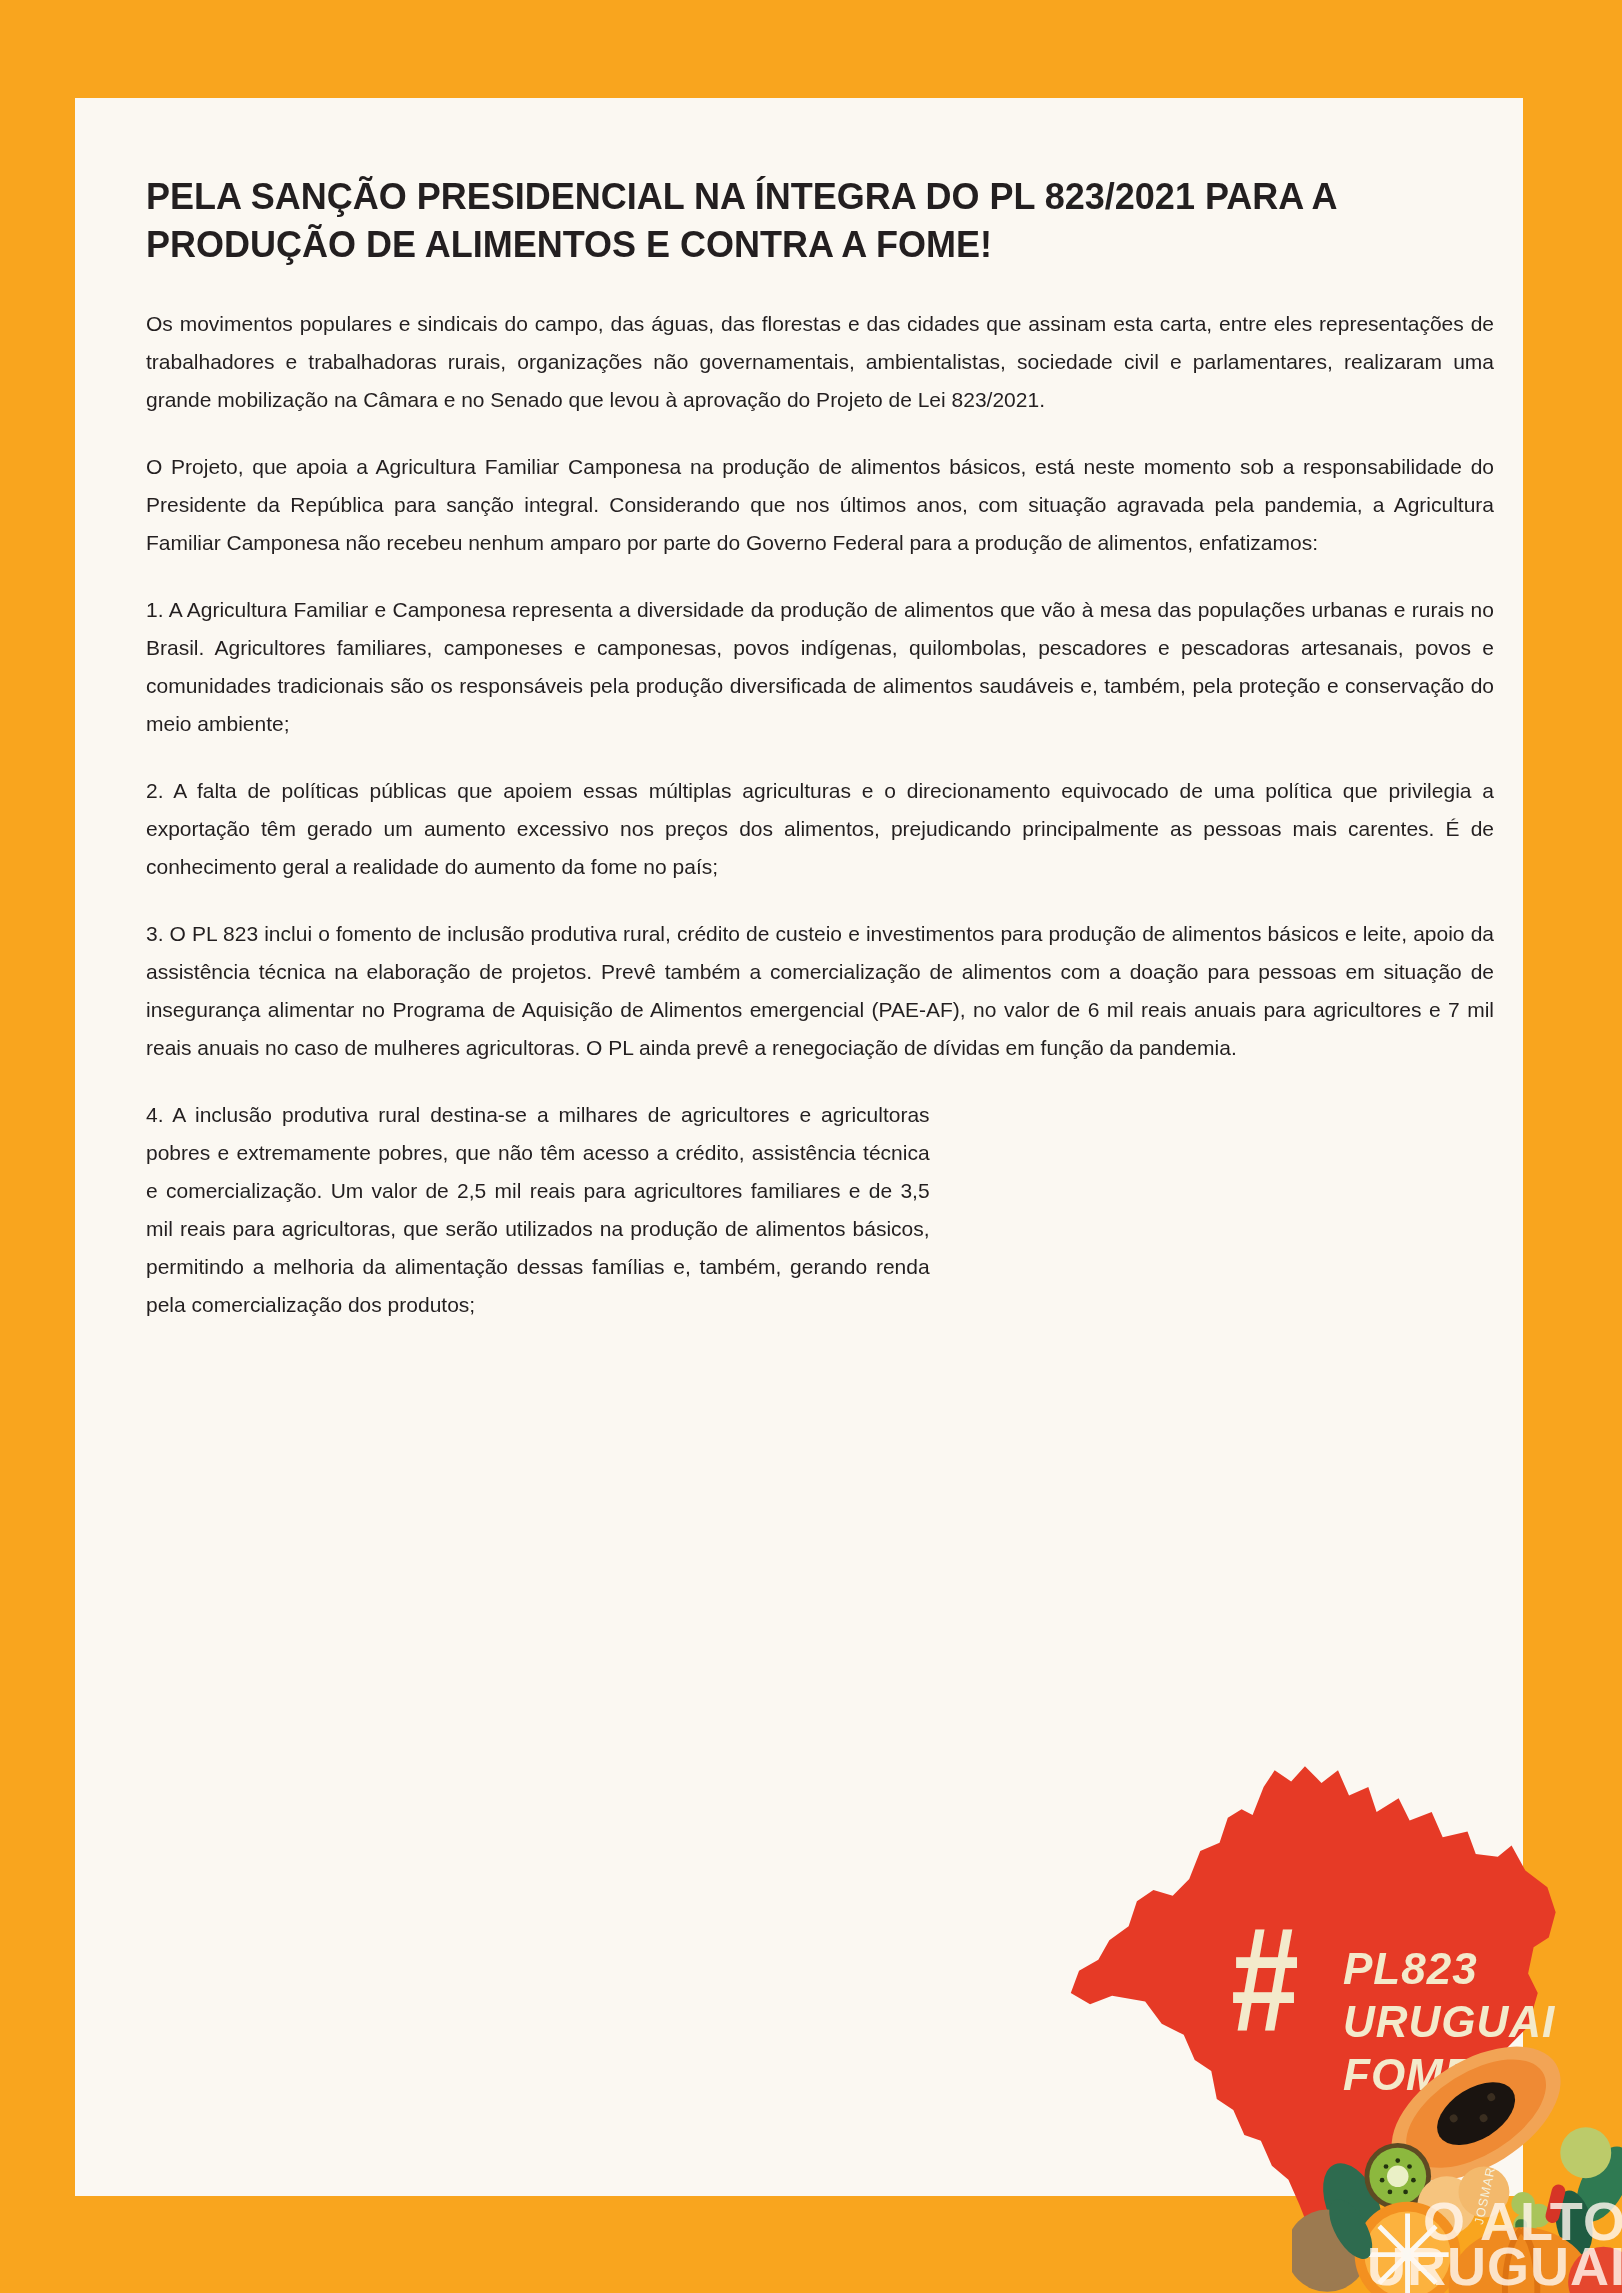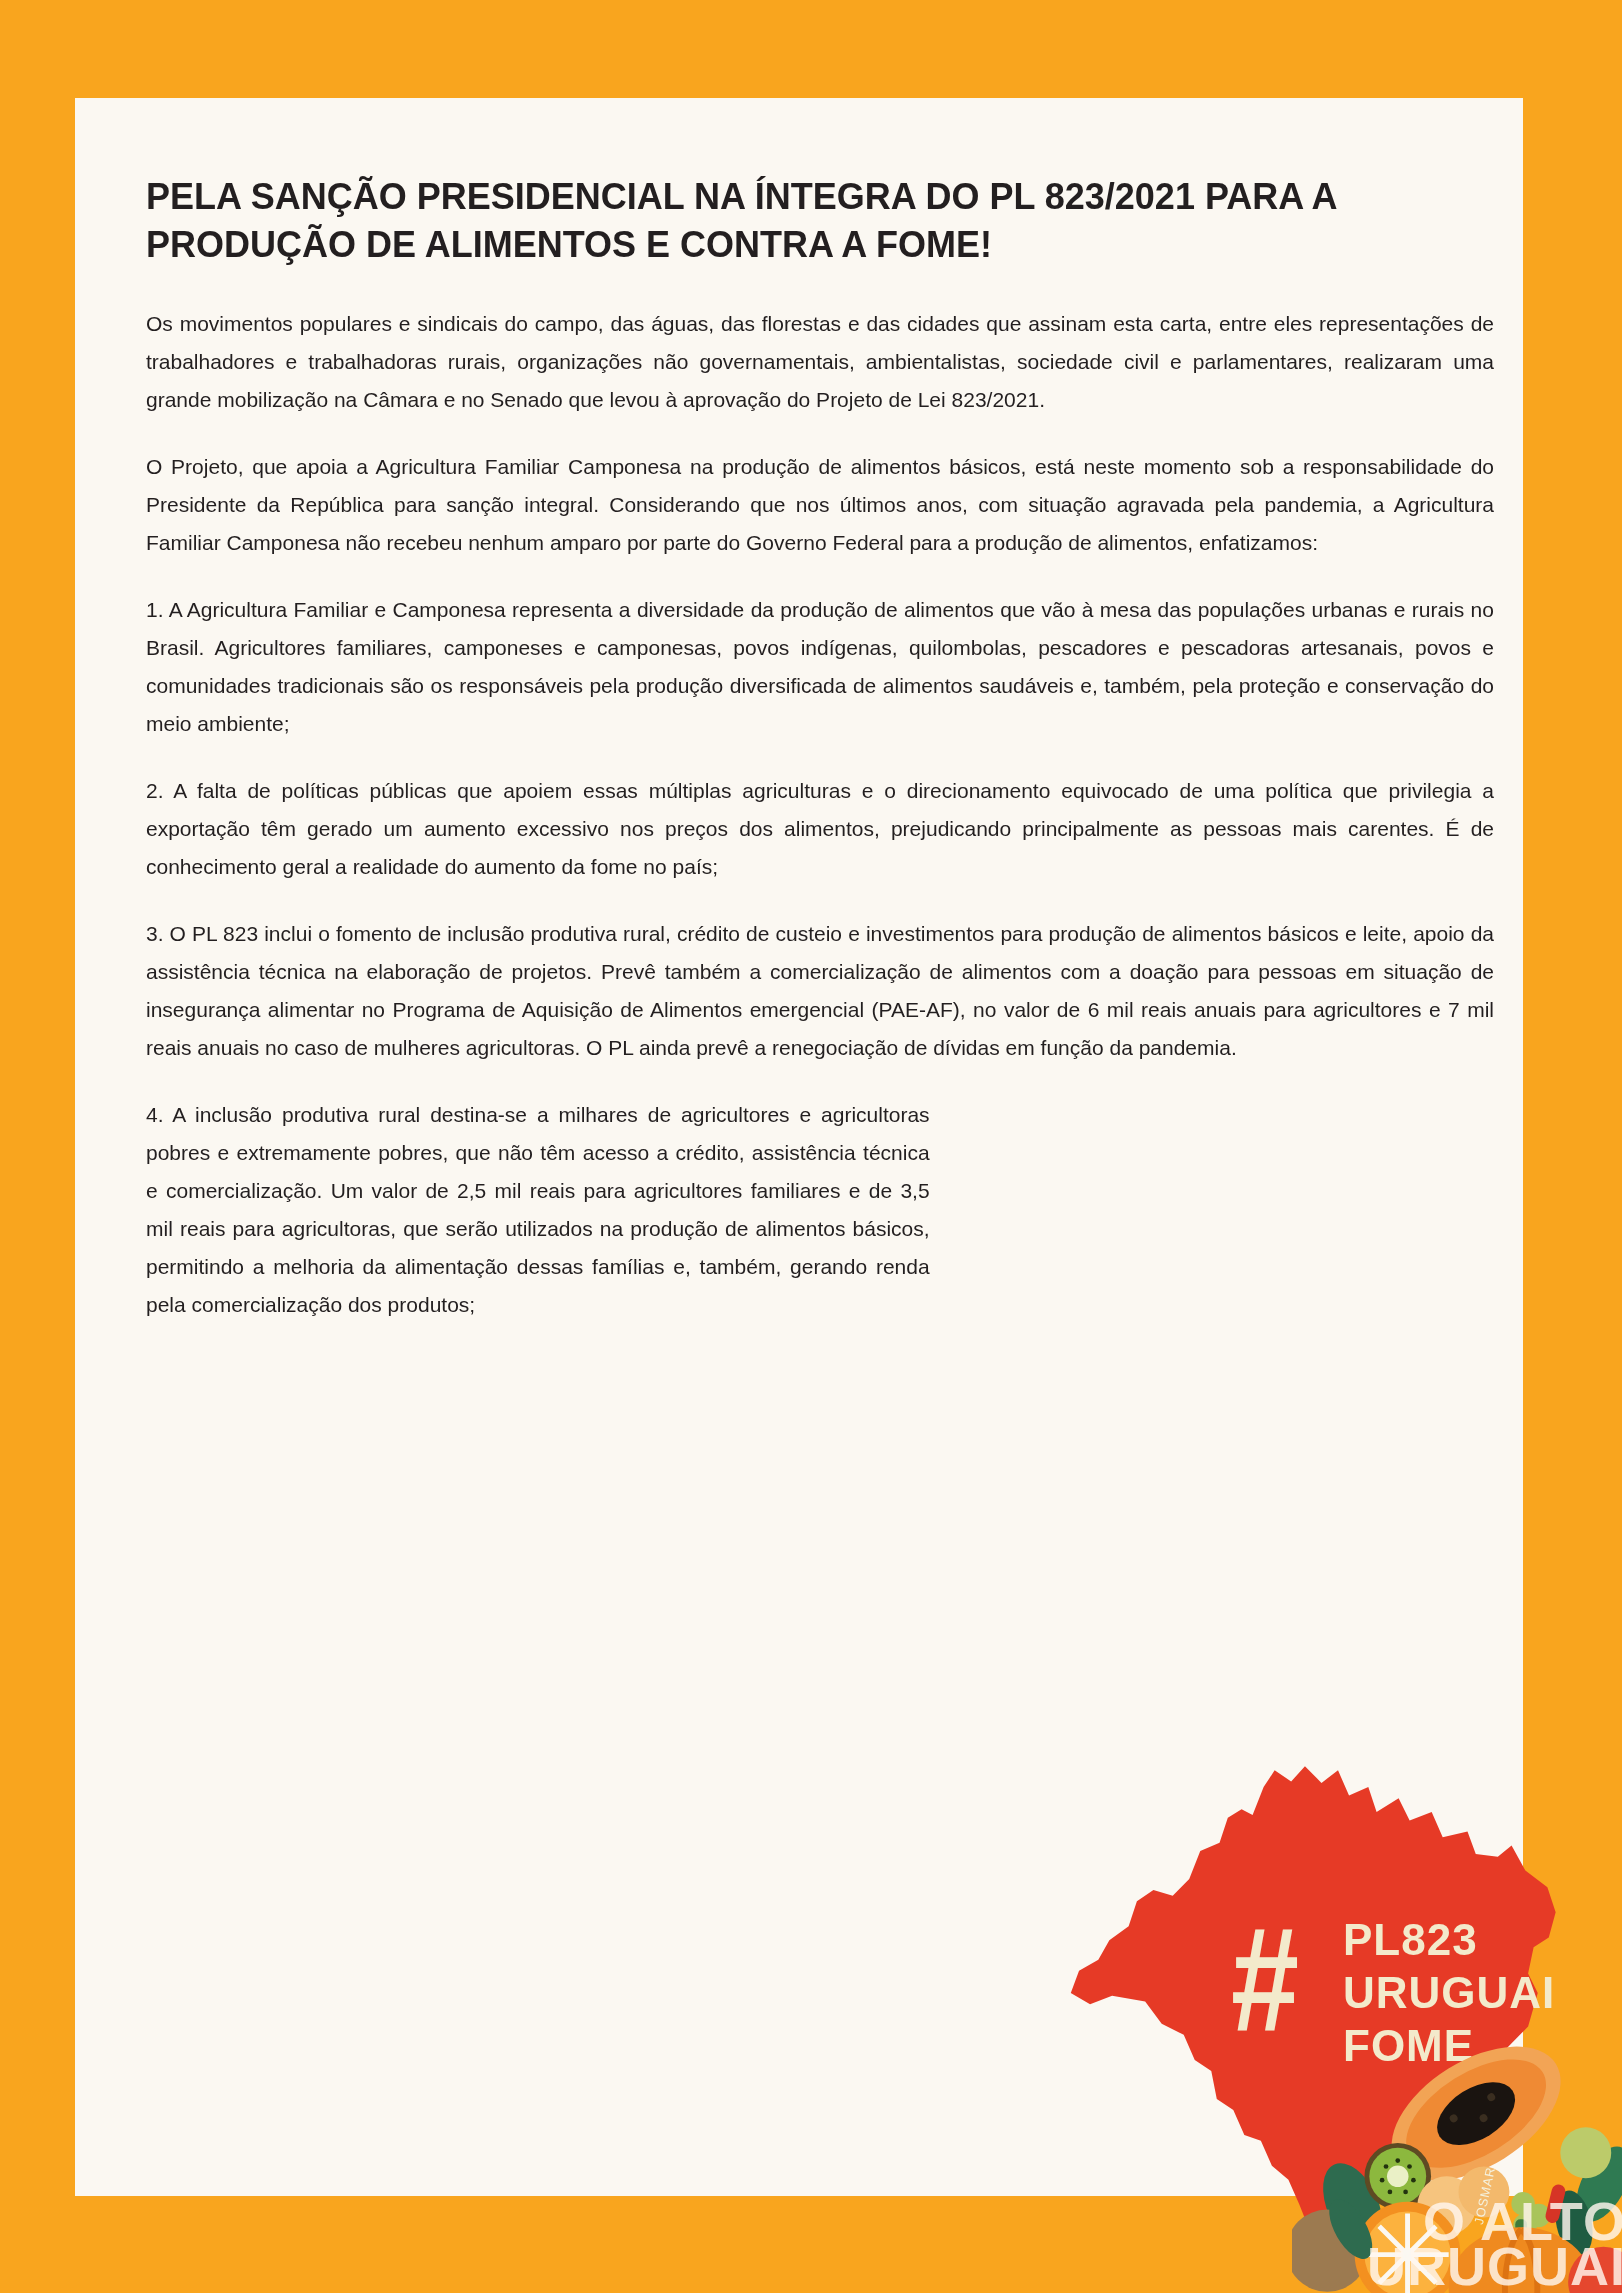--- a/index.html
+++ b/index.html
@@ -51,22 +51,22 @@
   .badge-overlay{
     position:absolute;left:0;top:0;width:100%;height:100%;
     color:var(--badge-cream);
   }
   .hash{
     position:absolute;left:174px;top:143px;
     font-size:149px;font-weight:bold;line-height:1;
     transform:scaleX(.82);transform-origin:left top;
   }
   .badge-lines{
-    position:absolute;left:286px;top:151px;
-    font-size:44px;font-weight:bold;line-height:53px;letter-spacing:1px;
+    position:absolute;left:286px;top:180px;
+    font-size:44px;font-weight:bold;line-height:53px;letter-spacing:1px;font-style:italic;
   }
   
   .fruits{
     position:absolute;left:1292px;top:2037px;width:330px;height:257px;
     pointer-events:none;
   }
   .fruits svg{width:100%;height:100%;}
   
   .watermark{
     position:absolute;right:-3.9px;top:2199px;

